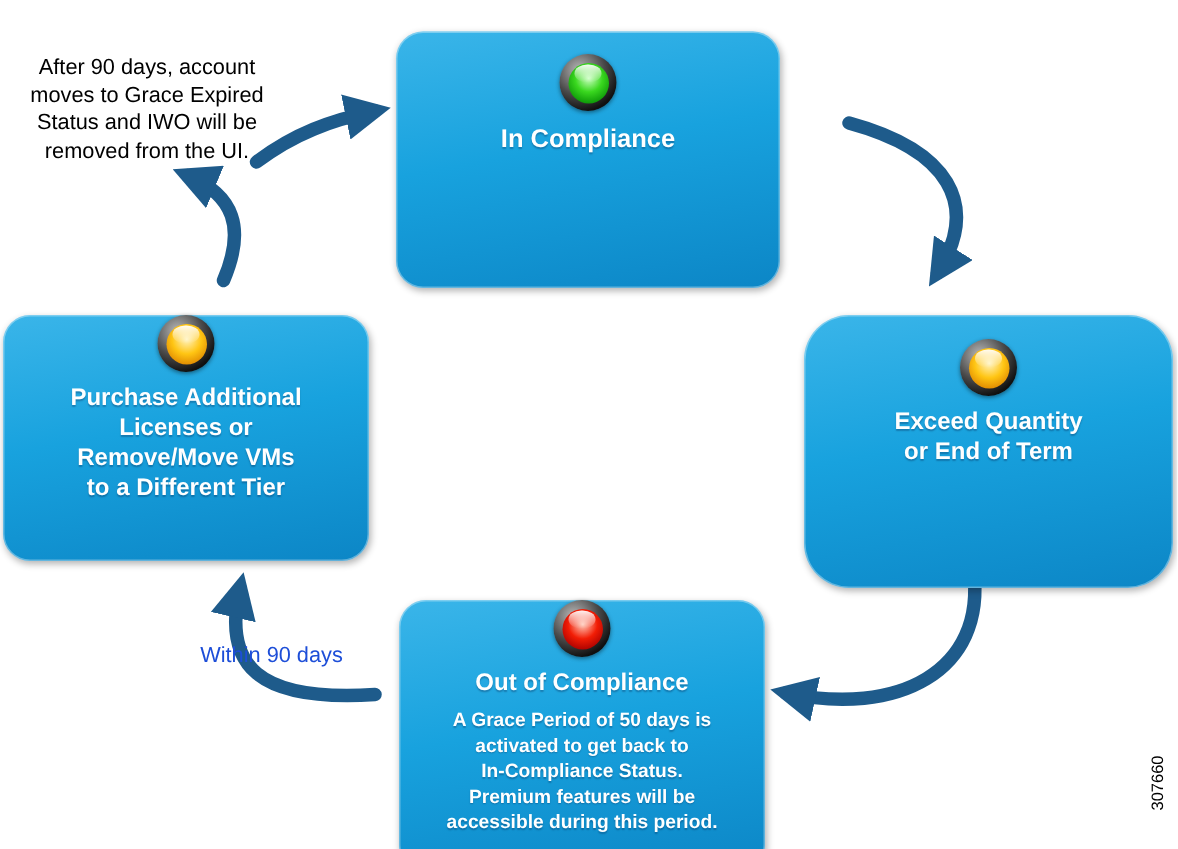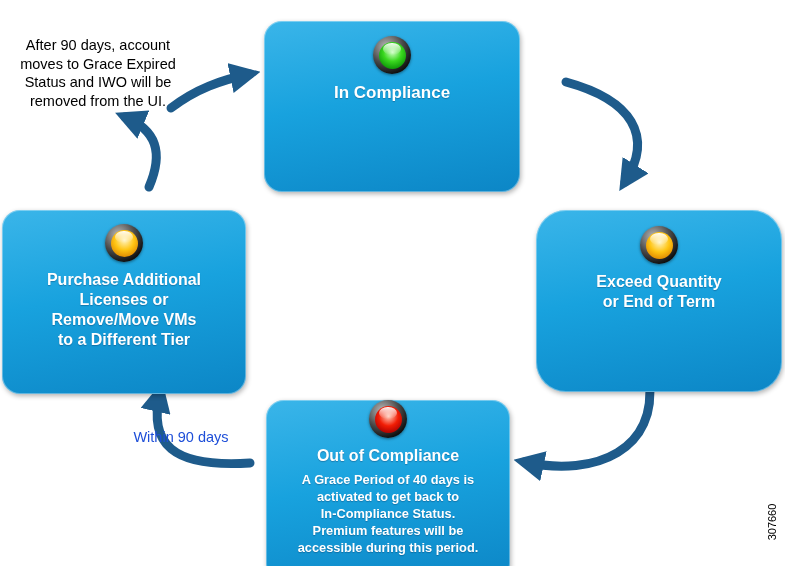--- a/index.html
+++ b/index.html
@@ -31,21 +31,21 @@
     color: #ffffff;
     text-align: center;
     display: flex;
     flex-direction: column;
     align-items: center;
     box-sizing: border-box;
     margin-top: 16px;
   }
   .node-in-compliance { left: 264px; top: 5px;   width: 256px; height: 171px; padding-top: 15px; }
   .node-exceed        { left: 536px; top: 194px; width: 246px; height: 182px; padding-top: 16px; border-radius: 30px; }
-  .node-purchase      { left: 2px;   top: 194px; width: 244px; height: 184px; padding-top: 14px; }
+  .node-purchase      { left: 2px;   top: 194px; width: 244px; height: 164px; }
   .node-out           { left: 266px; top: 384px; width: 244px; height: 181px; }
   .node-title {
     white-space: pre-line;
     font-weight: bold;
     font-size: 16px;
     line-height: 1.25;
     margin-top: 8px;
     text-shadow: 0 1px 1px rgba(0,0,40,0.25);
   }
   .node-title.big { font-size: 17px; }
@@ -151,21 +151,21 @@
 Licenses or
 Remove/Move VMs
 to a Different Tier</div>
   </div>
 
   <div class="node node-out">
     <div class="orb">
         <span class="core red"></span>
       </div>
     <div class="node-title">Out of Compliance</div>
-    <div class="node-body">A Grace Period of 40 days is
+    <div class="node-body">A Grace Period of 50 days is
 activated to get back to
 In-Compliance Status.
 Premium features will be
 accessible during this period.</div>
   </div>
 
   <div class="annotation">After 90 days, account
 moves to Grace Expired
 Status and IWO will be
 removed from the UI.</div>

